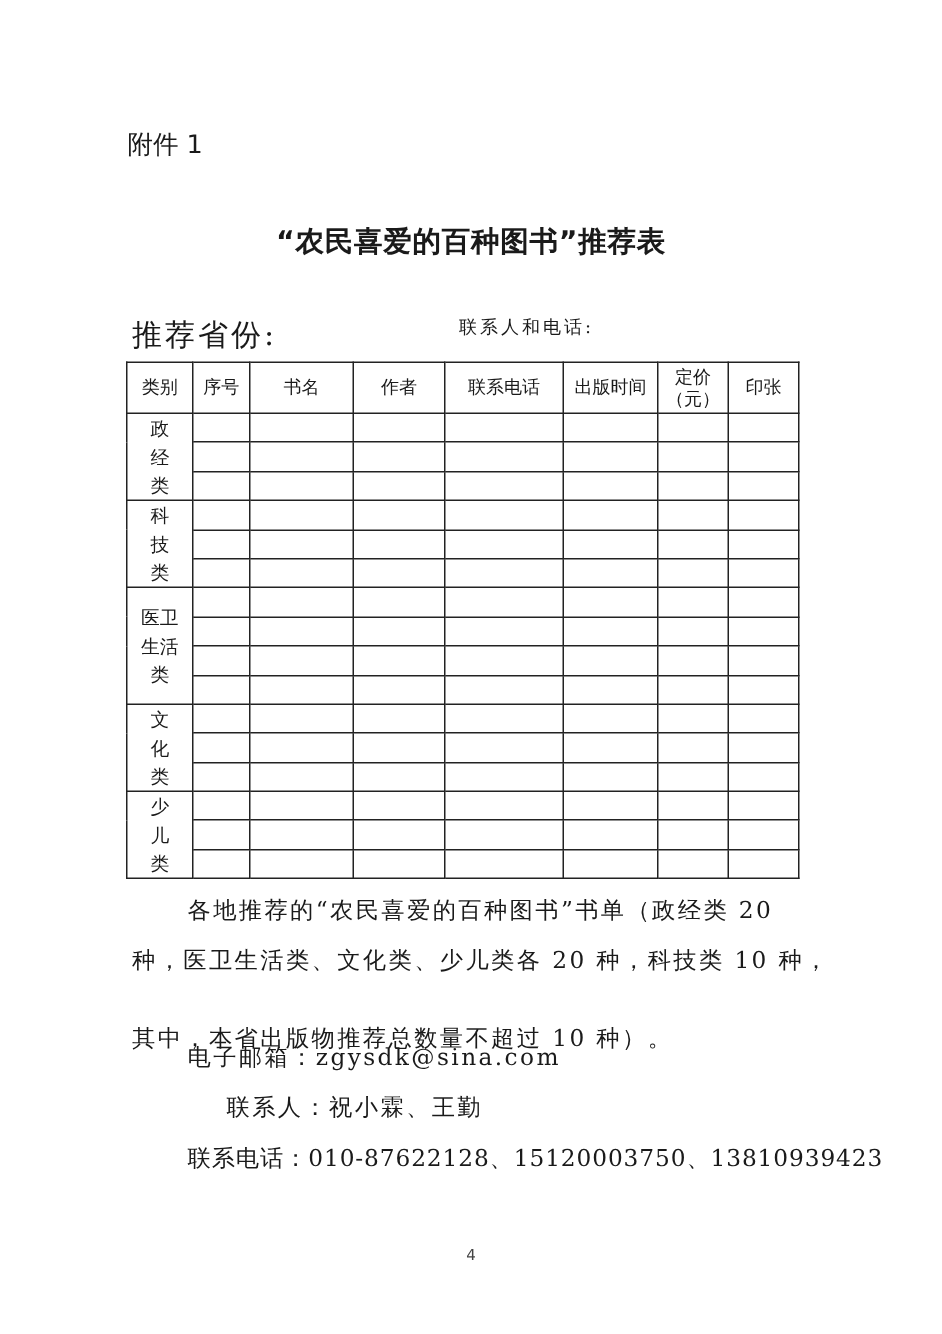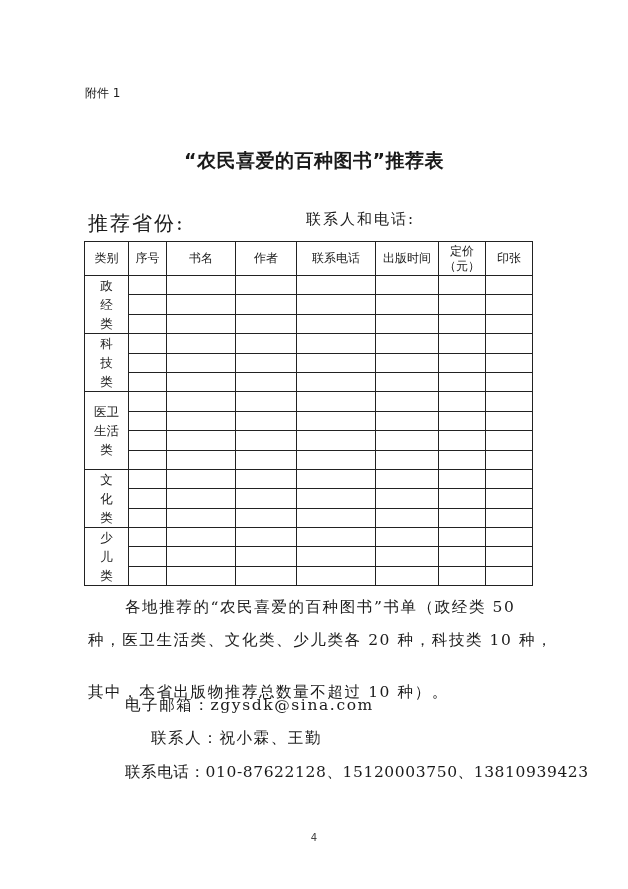--- a/index.html
+++ b/index.html
@@ -2,24 +2,24 @@
 <html><head>
   <meta charset="utf-8">
   <style>
     html, body { margin: 0; padding: 0; }
     body {
       width: 628px; height: 889px; background: #ffffff; position: relative;
       font-family: "DejaVu Serif", "Liberation Serif", serif; color: #1a1a1a;
       overflow: hidden;
     }
     .abs { position: absolute; white-space: nowrap; }
-    #attachment { left: 85px; top: 85px; font-size: 12px; font-family: "DejaVu Sans", sans-serif; }
+    #attachment { left: 85px; top: 85px; font-size: 17px; font-family: "DejaVu Sans", sans-serif; }
     #title { left: 0; width: 628px; text-align: center; top: 148px; font-size: 19px; font-weight: bold; font-family: "DejaVu Sans", sans-serif; letter-spacing: 0.5px; }
     #province { left: 88px; top: 210px; font-size: 20px; letter-spacing: 2px; }
-    #contact-phone { left: 306px; top: 210px; font-size: 15px; letter-spacing: 2px; }
+    #contact-phone { left: 306px; top: 210px; font-size: 12px; letter-spacing: 2px; }
 
     table#rec-table {
       position: absolute; left: 84px; top: 241px;
       border-collapse: collapse; table-layout: fixed;
       font-family: "DejaVu Sans", sans-serif; font-size: 12px; padding-left: 36px;
     }
     #rec-table td, #rec-table th {
       border: 1px solid #222; padding: 0; text-align: center; vertical-align: middle;
       font-weight: normal;
     }
@@ -237,19 +237,19 @@
         <td></td>
         <td></td>
         <td></td>
         <td></td>
         <td></td>
         <td></td>
       </tr>
     </tbody>
 </table>
 
-<div id="p1" class="abs para">各地推荐的“农民喜爱的百种图书”书单（政经类 50</div>
+<div id="p1" class="abs para">各地推荐的“农民喜爱的百种图书”书单（政经类 20</div>
 <div id="p2" class="abs para">种，医卫生活类、文化类、少儿类各 20 种，科技类 10 种，</div>
 <div id="p3" class="abs para">其中，本省出版物推荐总数量不超过 10 种）。</div>
 <div id="email" class="abs para">电子邮箱：zgysdk@sina.com</div>
 <div id="contacts" class="abs para">联系人：祝小霖、王勤</div>
 <div id="phones" class="abs para">联系电话：010-87622128、15120003750、13810939423</div>
 <div id="page-num" class="abs">4</div>
 
 </body></html>

